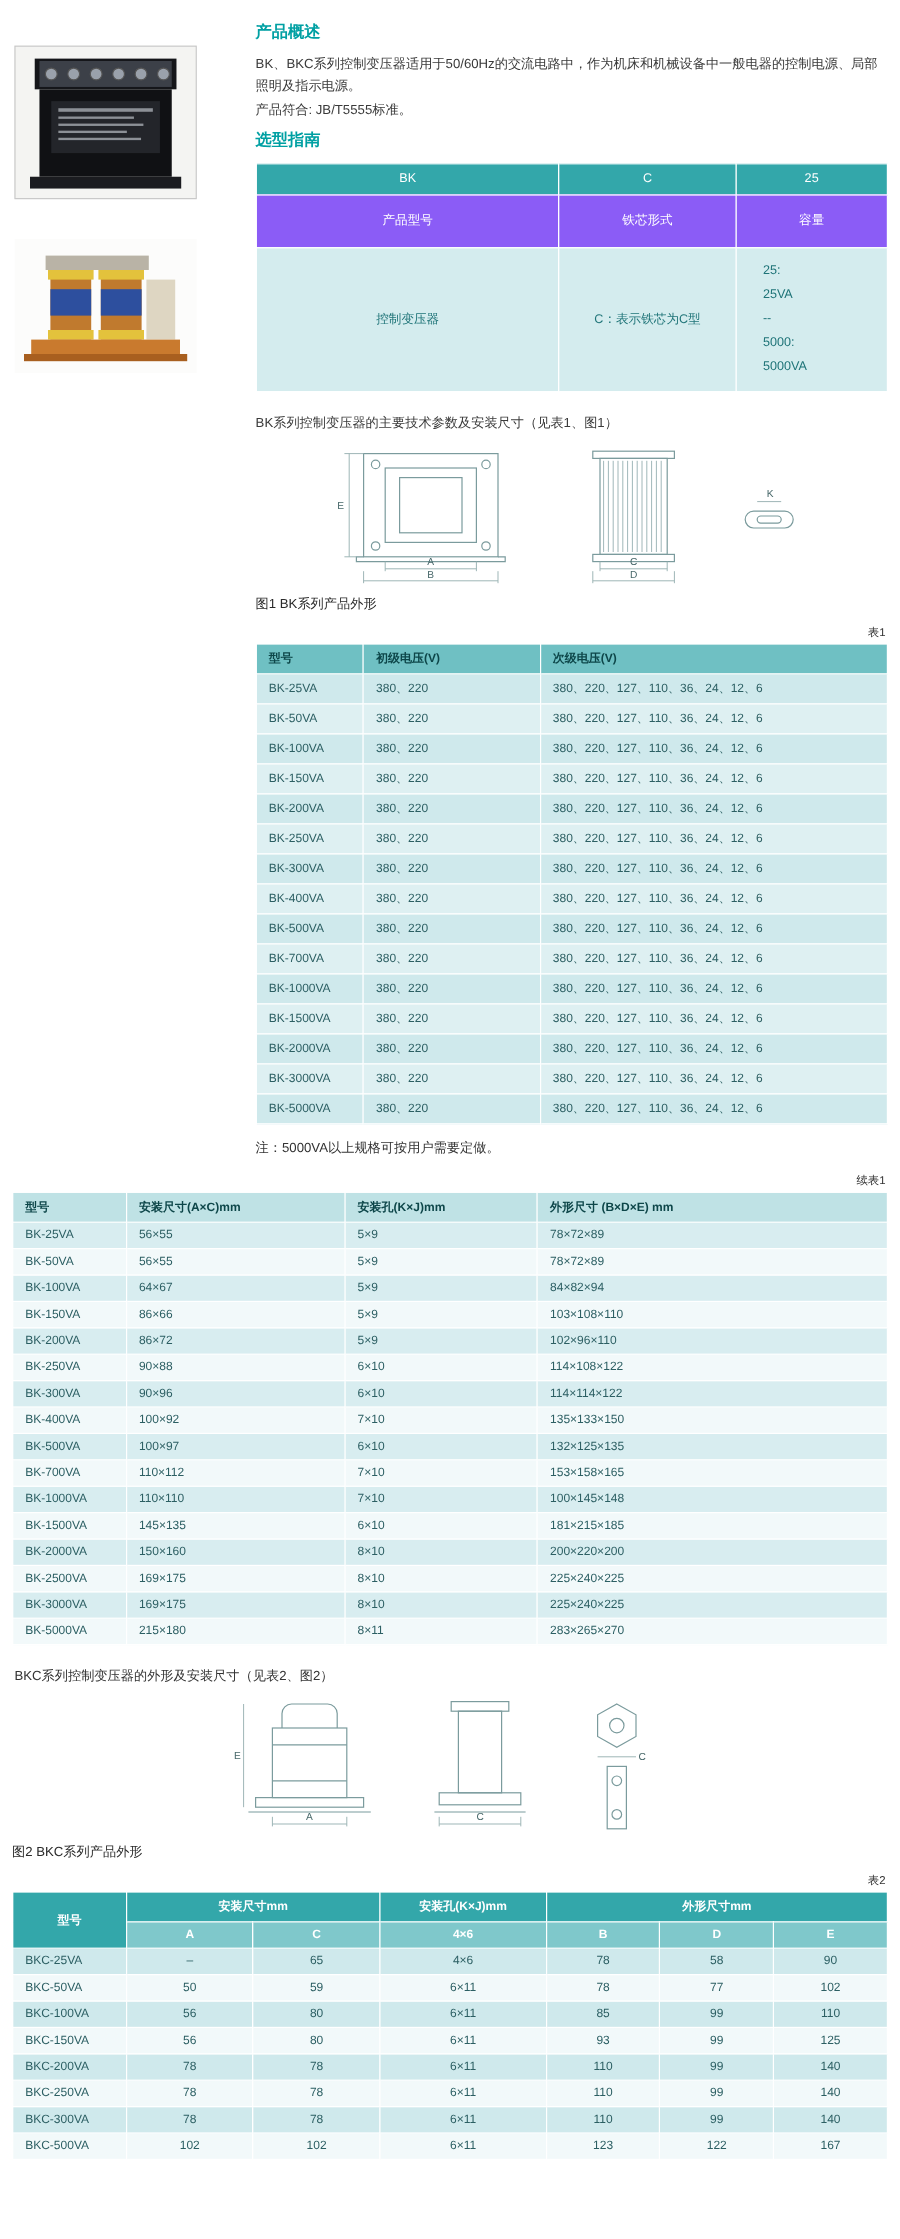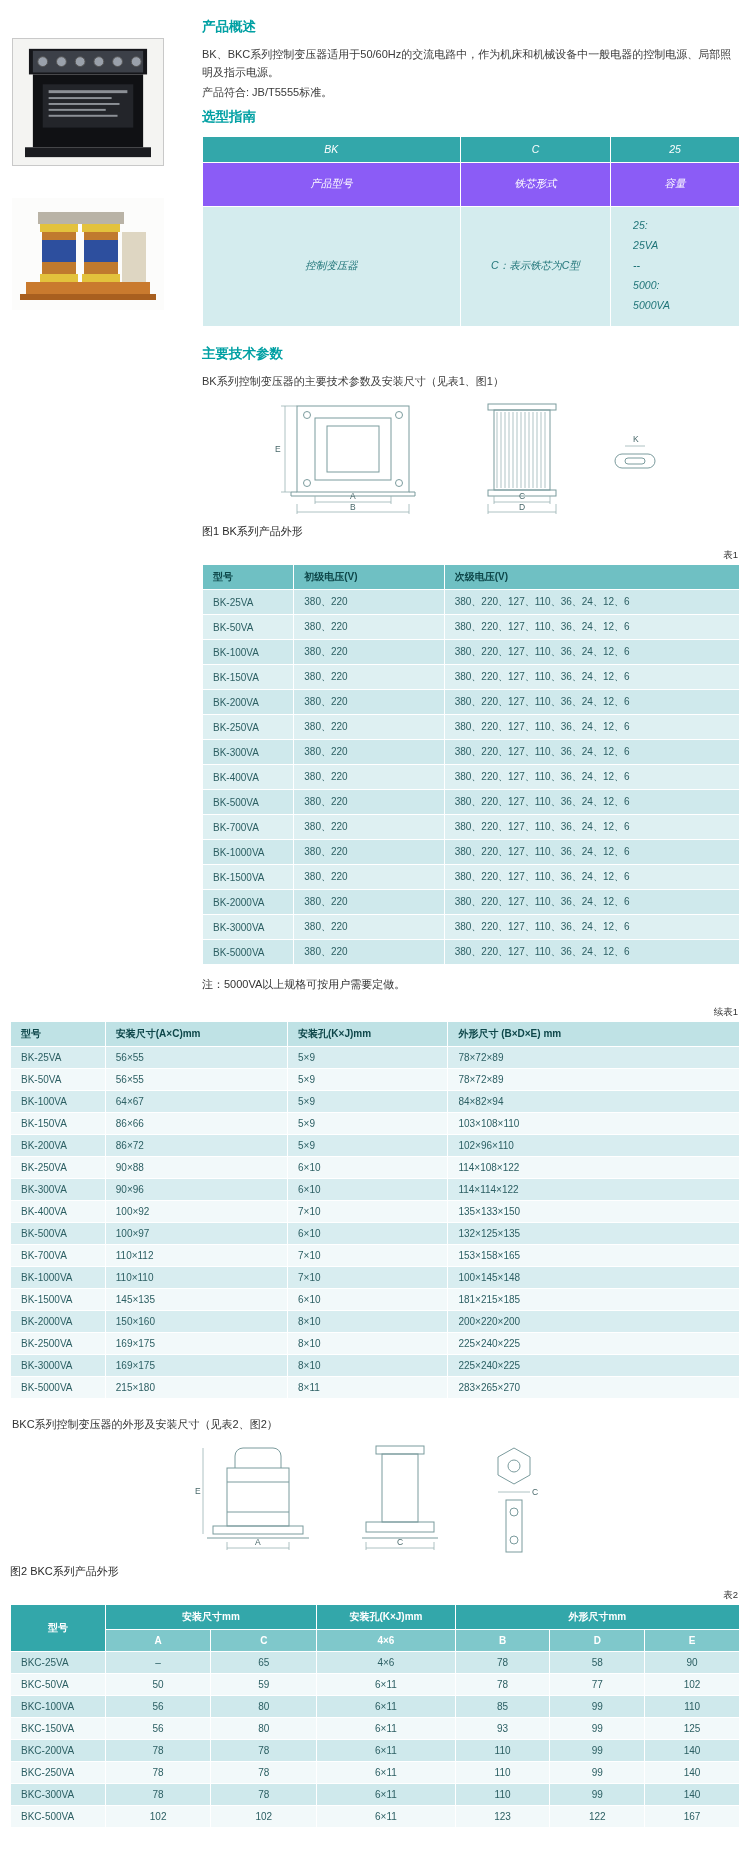--- a/index.html
+++ b/index.html
@@ -1,32 +1,32 @@
 <!DOCTYPE html>
 <html style="--accent: #00a0a3; --teal: #33a7aa;"><head>
 <meta charset="utf-8">
 <style>
   * { box-sizing: border-box; }
   html,body { margin:0; padding:0; background:#fff; }
   body { font-family:"Liberation Sans","DejaVu Sans",sans-serif; }
   .page { width:750px; height:1866px; overflow:hidden; margin:0 auto; background:#fff; padding:12px 10px; }
 
-  .top { display:flex; gap:14px; }
+  .top { display:flex; gap:25px; }
   .photos { flex:0 0 178px; width:178px; padding:26px 0 0 2px; display:flex; flex-direction:column; gap:28px; }
   .photo { margin:0; }
   .photo.framed svg { border:1px solid #c9c9c9; background:#f4f4f2; }
   .content { flex:1; min-width:0; }
 
   h2.section { color:var(--accent,#00a0a3); font-size:13.5px; font-weight:bold; margin:6px 0 10px; }
   .body-text { font-size:11px; color:#3a3a3a; line-height:1.6; margin:3px 0; }
 
   table { border-collapse:collapse; width:100%; }
   td,th { border:1px solid #fff; }
 
-  .sel-table { margin:4px 0 18px; table-layout:fixed;font-style:italic; }
+  .sel-table { margin:4px 0 18px; table-layout:fixed; }
   .sel-table td { font-size:10.5px; text-align:center; padding:5px 4px; }
   .sel-table .h1 td { background:var(--teal,#33a7aa); color:#fff; height:26px; }
   .sel-table .h2 td { background:#8b5cf6; color:#fff; height:44px; }
   .sel-table .big td { background:#d4ecee; color:#1f7478; height:120px; vertical-align:middle; }
   .sel-table td.cap { white-space:pre-line; text-align:left; padding-left:22px; line-height:1.9; }
 
   .tbl-label { text-align:right; font-size:9.5px; color:#333; margin:10px 2px 2px; }
 
   .data-table { font-size:10px; color:#2c5f63; table-layout:fixed; }
   .data-table th { font-weight:bold; padding:5px 10px; text-align:left; }
@@ -139,21 +139,20 @@
           <td>C：表示铁芯为C型</td>
           <td class="cap">25:
 25VA
 --
 5000:
 5000VA</td>
         </tr>
       </tbody>
         </table>
 
-      <h2 class="section">主要技术参数</h2>
       <p class="body-text">BK系列控制变压器的主要技术参数及安装尺寸（见表1、图1）</p>
 
       <div class="figure">
         <svg width="175" height="120" viewBox="0 0 175 120">
           <g stroke="#7b9b9d" fill="none" stroke-width="1">
             <rect x="28" y="6" width="112" height="86"></rect>
             <rect x="46" y="18" width="76" height="62"></rect>
             <rect x="58" y="26" width="52" height="46"></rect>
             <circle cx="38" cy="15" r="3.5"></circle>
               <circle cx="130" cy="15" r="3.5"></circle>

